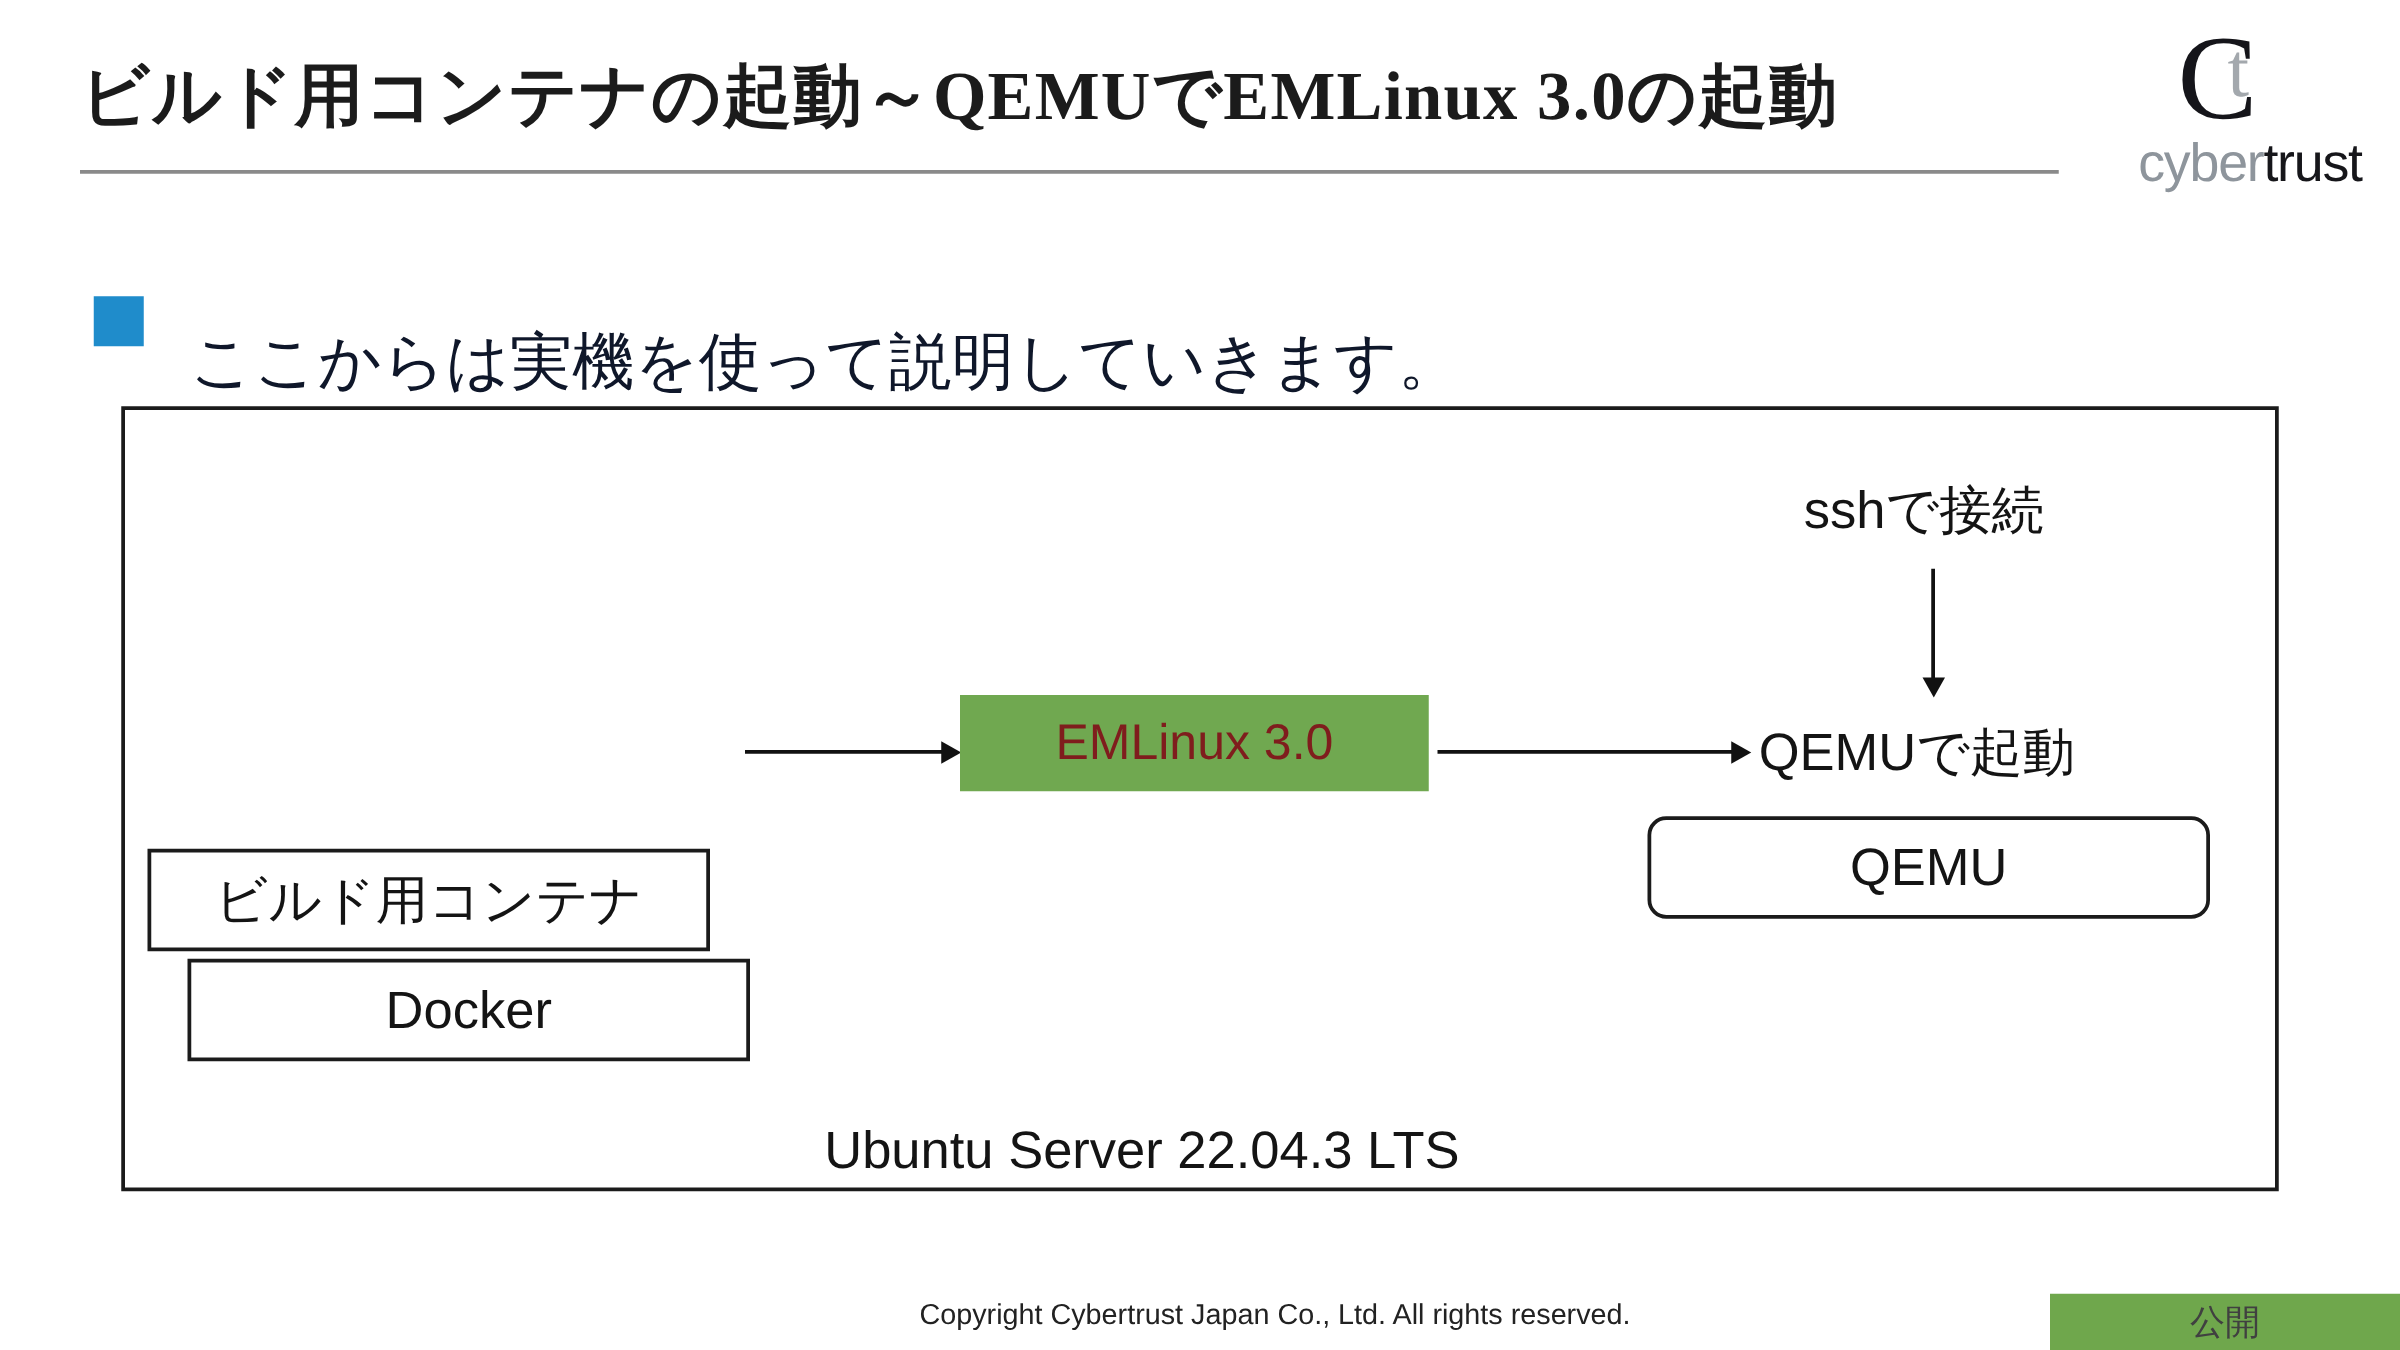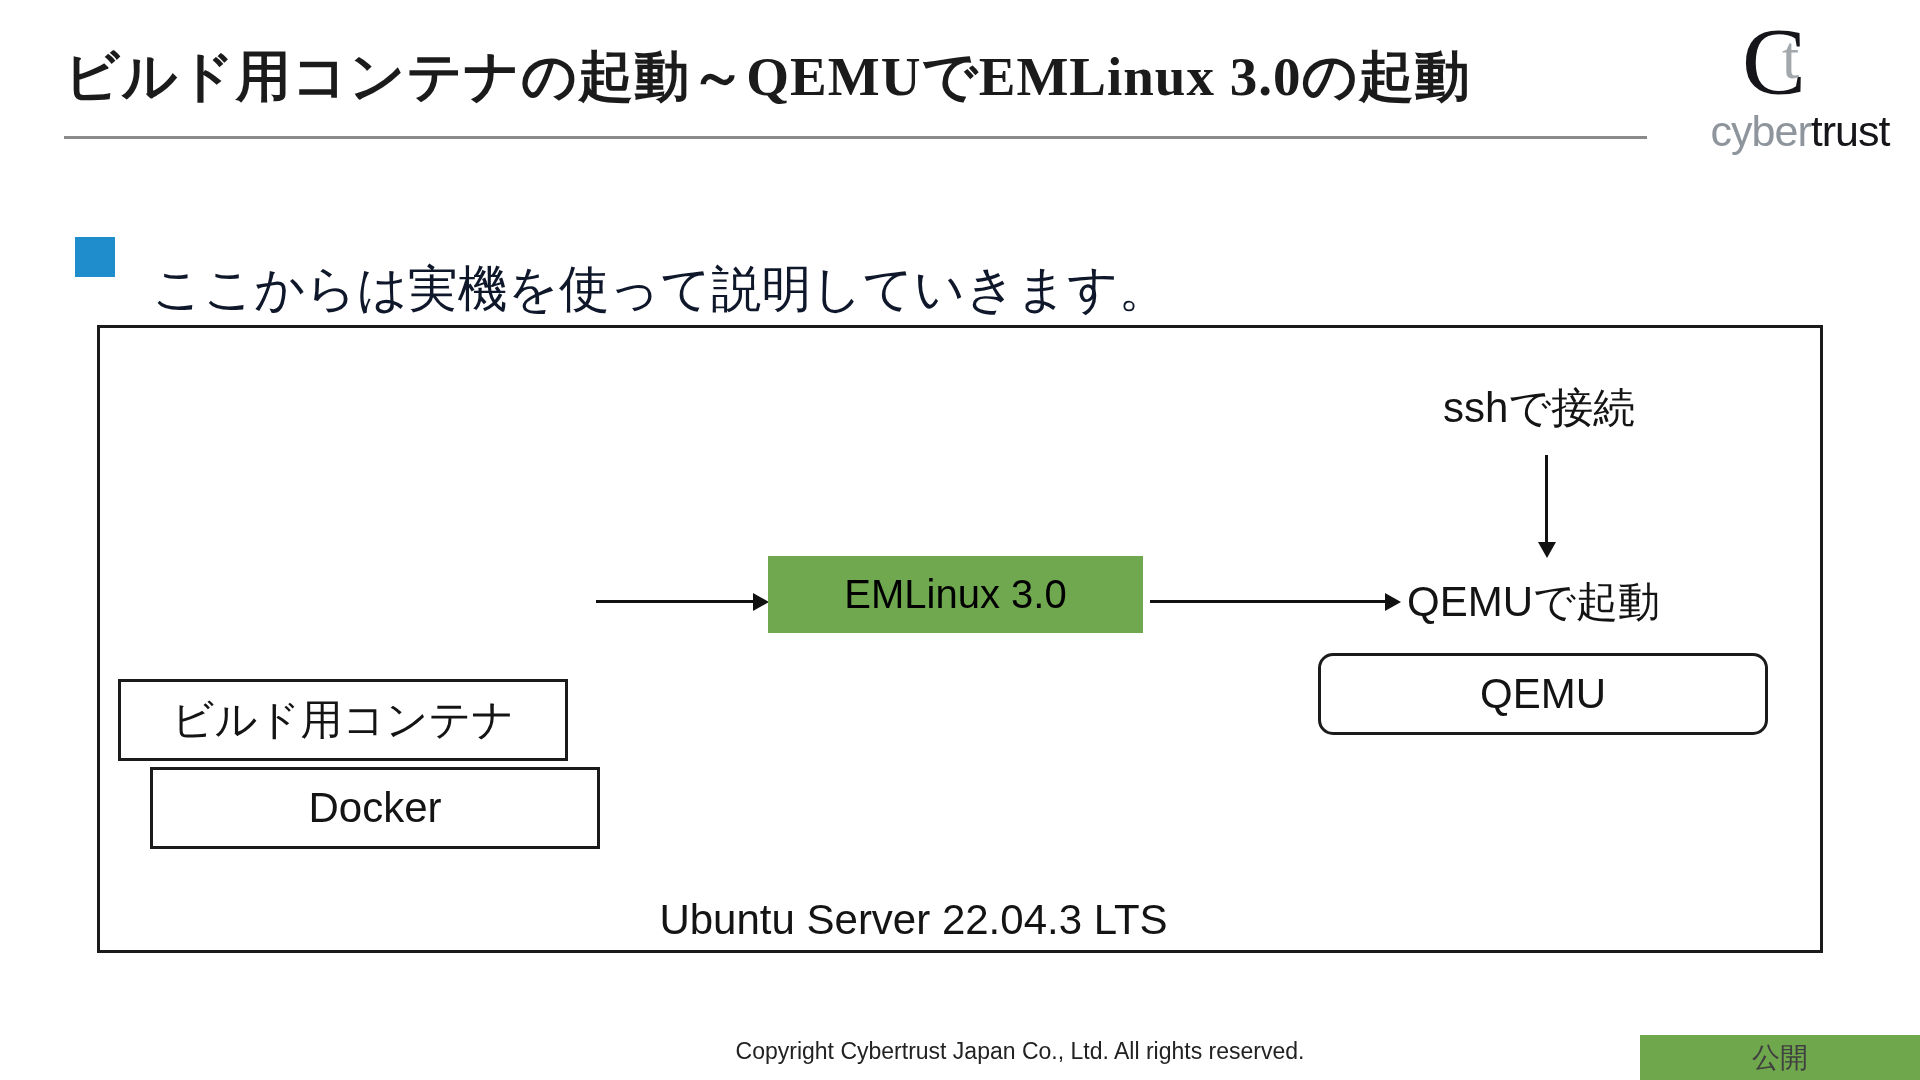--- a/index.html
+++ b/index.html
@@ -36,21 +36,21 @@
   .diagram-frame { position:absolute; left:97px; top:325px; width:1726px; height:628px;
     border:3px solid #1b1b1b; background:#ffffff; }
 
   .lbl { position:absolute; font-size:42px; color:#141414; white-space:nowrap; }
   .ssh-label   { left:1443px; top:380px; }
   .build-label { left:135px;  top:574px; }
   .qemuboot-label { left:1407px; top:574px; }
 
   .green-box {
     position:absolute; left:768px; top:556px; width:375px; height:77px;
-    background:#70A850; color:#000000; font-size:40px;
+    background:#70A850; color:#7f1d1d; font-size:40px;
     display:flex; align-items:center; justify-content:center; white-space:nowrap;
   }
 
   .wbox {
     position:absolute; width:450px; height:82px; border:3px solid #1b1b1b; background:#ffffff;
     font-size:42px; color:#141414;
     display:flex; align-items:center; justify-content:center; white-space:nowrap;
   }
   .container-box { left:118px;  top:653px;margin-top:26px; }
   .docker-box    { left:118px;  top:767px;margin-left:32px; }

